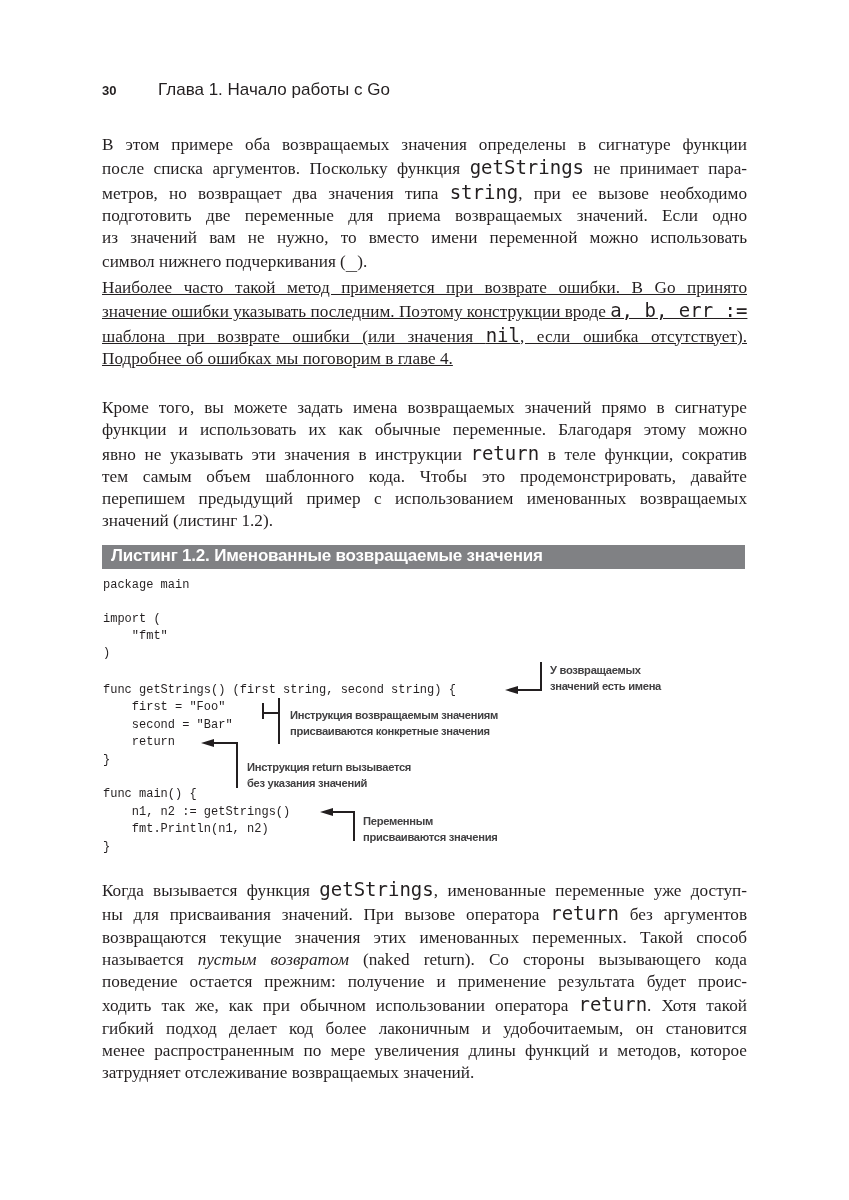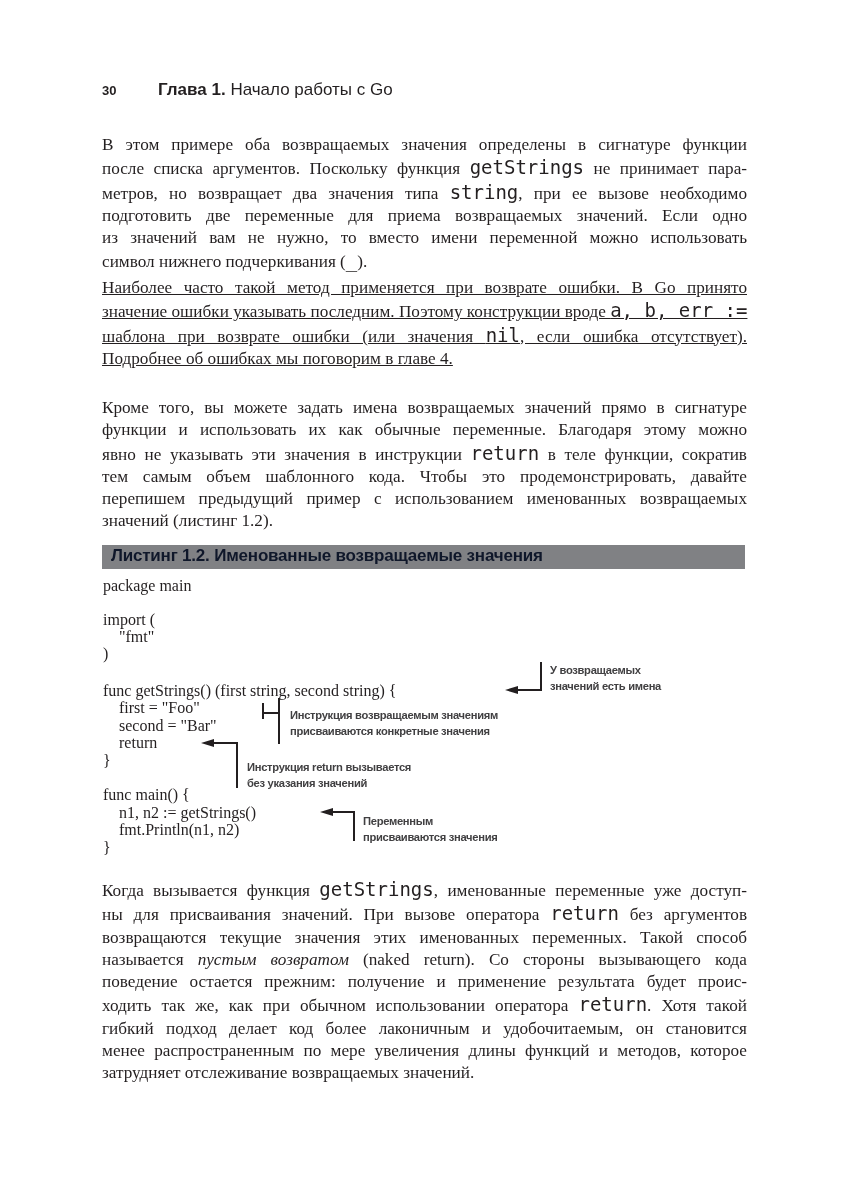--- a/index.html
+++ b/index.html
@@ -1,37 +1,37 @@
 <!DOCTYPE html>
 <html><head>
   <meta charset="utf-8">
   <style>
     html, body { margin: 0; padding: 0; background: #ffffff; }
     body { width: 849px; height: 1200px; position: relative; overflow: hidden; color: #231f20; }
     .page { position: absolute; left: 0; top: 0; width: 849px; height: 1200px; }
 
     .running-head { position: absolute; left: 102px; top: 80px; font-family: "Liberation Sans", sans-serif; font-size: 17px; color: #231f20; white-space: nowrap; }
     .page-num { font-weight: bold; font-size: 13px; display: inline-block; width: 56px; }
-    .chap-bold { font-weight: bold; margin-top: 15px; }
+    .chap-bold { font-weight: normal; margin-top: 15px; }
 
     .text-block { position: absolute; left: 102px; width: 645px; font-family: "Liberation Serif", serif; font-size: 17.2px; line-height: 22.3px; text-align: justify; color: #231f20; }
     .text-block .line { display: block; white-space: nowrap; text-align-last: justify; }
     .text-block .line.last { text-align-last: left; }
     .mono { font-family: "DejaVu Sans Mono", monospace; font-size: 19px; }
     .ital { font-style: italic; }
 
     #p1 { top: 134px; }
     #p2 { top: 277px; text-decoration: underline; }
     #p3 { top: 397px; }
     #p4 { top: 878px; }
 
     .listing-header { position: absolute; left: 102px; top: 545px; width: 643px; height: 24px; background: #808184; }
-    .listing-title { position: absolute; left: 9px; top: 1px; font-family: "Liberation Sans", sans-serif; font-weight: bold; font-size: 17px; color: #0f172a; white-space: nowrap; letter-spacing: -0.2px; }
+    .listing-title { position: absolute; left: 9px; top: 1px; font-family: "Liberation Sans", sans-serif; font-weight: bold; font-size: 17px; color: #ffffff; white-space: nowrap; letter-spacing: -0.2px; }
 
-    .code { position: absolute; left: 103px; font-family: Liberation Serif, serif; font-size: 16px; color: #231f20; white-space: pre; line-height: 17px; }
+    .code { position: absolute; left: 103px; font-family: Liberation Mono, monospace; font-size: 12px; color: #231f20; white-space: pre; line-height: 17px; }
 
     .annot { position: absolute; font-family: "Liberation Sans", sans-serif; font-weight: bold; font-size: 11.2px; line-height: 16px; color: #414042; white-space: nowrap; letter-spacing: -0.3px; }
     .line-seg { position: absolute; background: #231f20; }
     .arrowhead { position: absolute; width: 0; height: 0; border-top: 4px solid transparent; border-bottom: 4px solid transparent; border-right: 13px solid #231f20; }
   </style>
 </head>
 <body>
 
 <div class="page">
 

